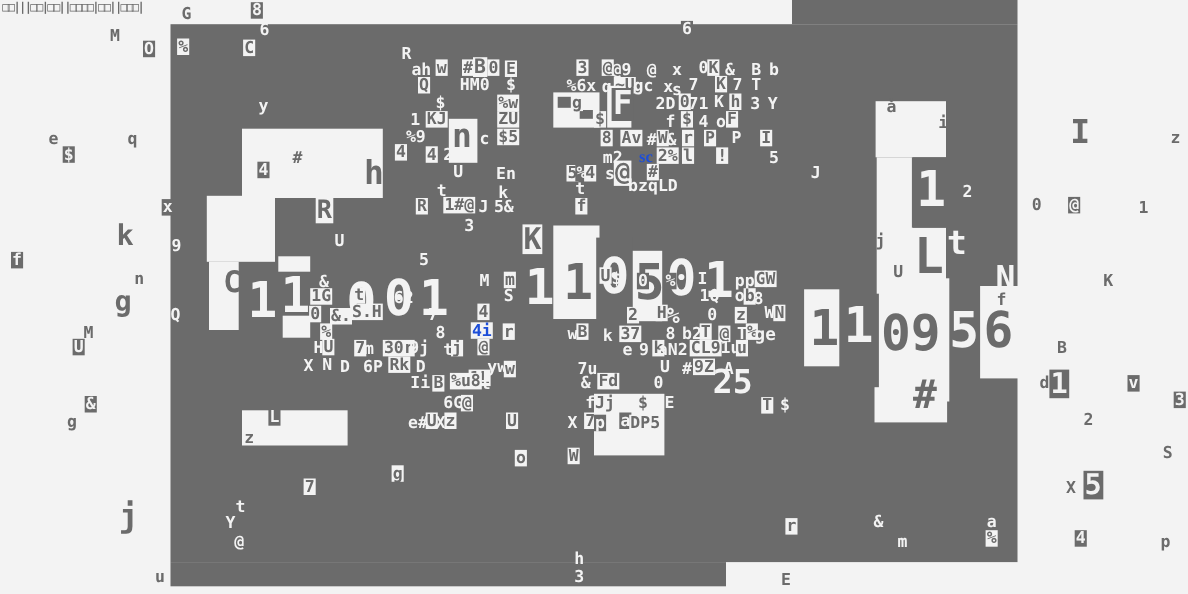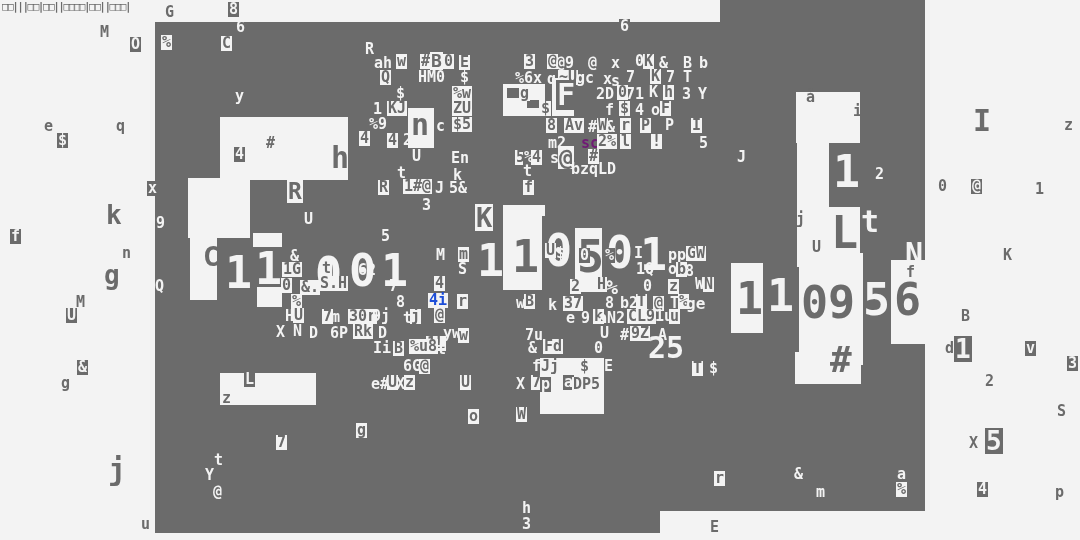--- a/index.html
+++ b/index.html
@@ -141,21 +141,21 @@
     <span class="g" style="left: 546px; top: 118px; font-size: 15px; color: rgb(107, 107, 107); background: rgb(243, 243, 243); padding: 0px 1px;">8</span>
     <span class="g" style="left: 564px; top: 118px; font-size: 15px; color: rgb(107, 107, 107); background: rgb(243, 243, 243); padding: 0px 1px;">Av</span>
     <span class="g" style="left: 588px; top: 120px; font-size: 15px; color: rgb(243, 243, 243);">#</span>
     <span class="g" style="left: 597px; top: 118px; font-size: 15px; color: rgb(107, 107, 107); background: rgb(243, 243, 243); padding: 0px 1px;">W</span>
     <span class="g" style="left: 606px; top: 120px; font-size: 15px; color: rgb(243, 243, 243);">&amp;</span>
     <span class="g" style="left: 620px; top: 118px; font-size: 15px; color: rgb(107, 107, 107); background: rgb(243, 243, 243); padding: 0px 1px;">r</span>
     <span class="g" style="left: 640px; top: 118px; font-size: 15px; color: rgb(107, 107, 107); background: rgb(243, 243, 243); padding: 0px 1px;">P</span>
     <span class="g" style="left: 665px; top: 118px; font-size: 15px; color: rgb(243, 243, 243);">P</span>
     <span class="g" style="left: 691px; top: 118px; font-size: 15px; color: rgb(107, 107, 107); background: rgb(243, 243, 243); padding: 0px 1px;">I</span>
     <span class="g" style="left: 548px; top: 136px; font-size: 15px; color: rgb(243, 243, 243);">m2</span>
-    <span class="g" style="left: 581px; top: 136px; font-size: 15px; color: #701a75;">sc</span>
+    <span class="g" style="left: 581px; top: 136px; font-size: 15px; color: #1d4ed8; font-family: Liberation Serif, serif;">sc</span>
     <span class="g" style="left: 597px; top: 134px; font-size: 15px; color: rgb(107, 107, 107); background: rgb(243, 243, 243); padding: 0px 1px;">2%</span>
     <span class="g" style="left: 620px; top: 134px; font-size: 15px; color: rgb(107, 107, 107); background: rgb(243, 243, 243); padding: 0px 1px;">l</span>
     <span class="g" style="left: 651px; top: 134px; font-size: 15px; color: rgb(107, 107, 107); background: rgb(243, 243, 243); padding: 0px 1px;">!</span>
     <span class="g" style="left: 699px; top: 136px; font-size: 15px; color: rgb(243, 243, 243);">5</span>
     <span class="g" style="left: 515px; top: 150px; font-size: 15px; color: rgb(107, 107, 107); background: rgb(243, 243, 243); padding: 0px 1px;">5</span>
     <span class="g" style="left: 523px; top: 150px; font-size: 15px; color: rgb(243, 243, 243); background: rgb(107, 107, 107); padding: 0px 1px;">%</span>
     <span class="g" style="left: 531px; top: 150px; font-size: 15px; color: rgb(107, 107, 107); background: rgb(243, 243, 243); padding: 0px 1px;">4</span>
     <span class="g" style="left: 550px; top: 151px; font-size: 15px; color: rgb(243, 243, 243);">s</span>
     <span class="g" style="left: 558px; top: 146px; font-size: 23px; color: rgb(107, 107, 107); background: rgb(243, 243, 243); padding: 0px 1px;">@</span>
     <span class="g" style="left: 588px; top: 149px; font-size: 15px; color: rgb(107, 107, 107); background: rgb(243, 243, 243); padding: 0px 1px;">#</span>

